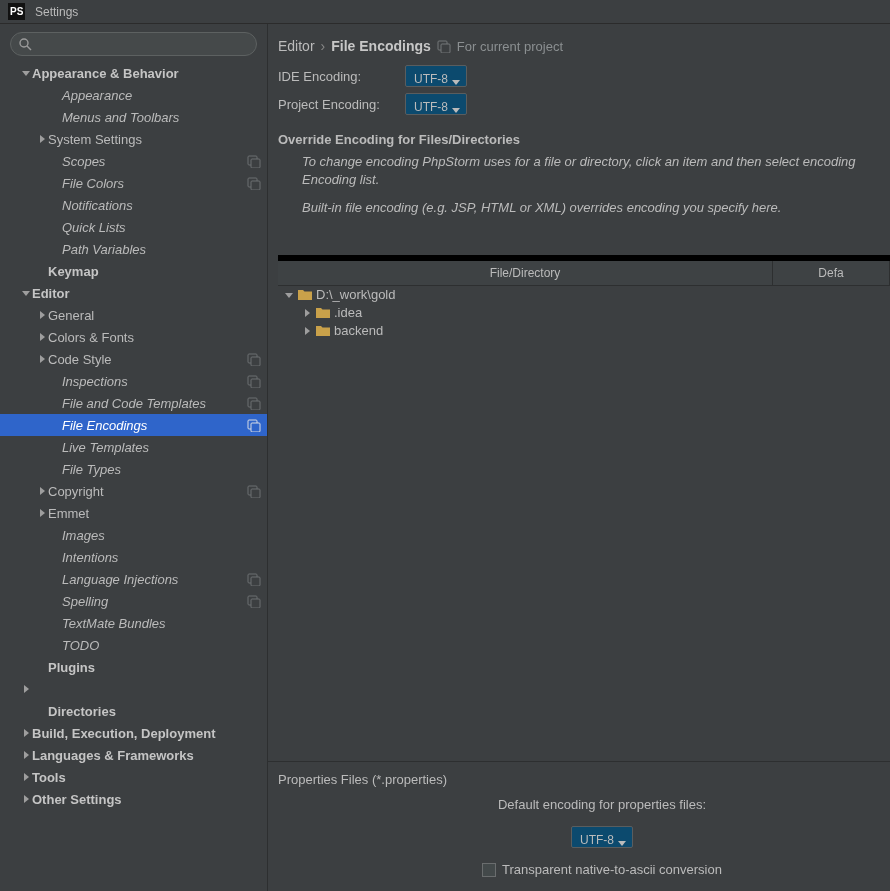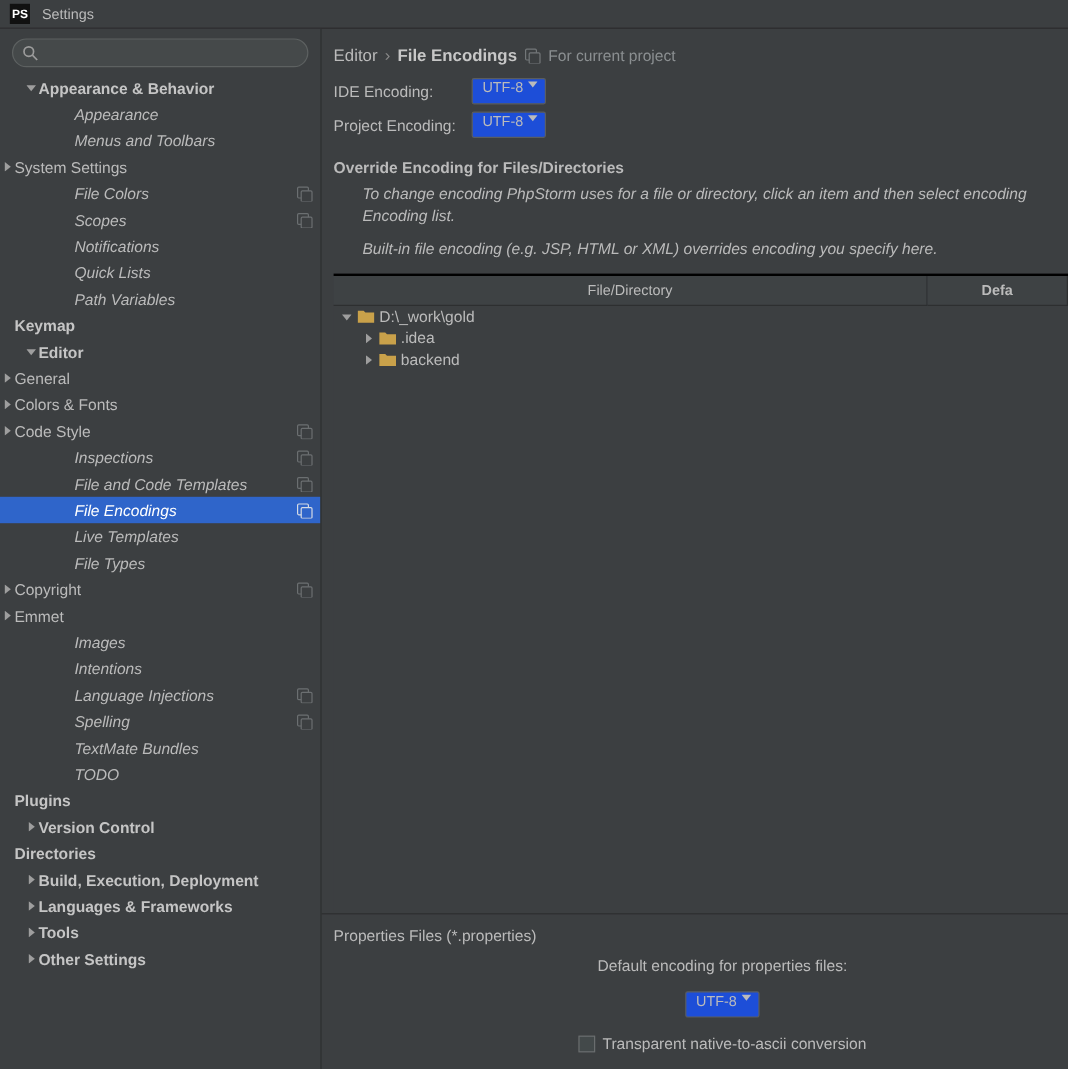--- a/index.html
+++ b/index.html
@@ -21,45 +21,45 @@
   .tree { flex: 1; overflow: auto; font-size: 13px; color: #bbbbbb; padding-bottom: 10px; }
   .node { display: flex; align-items: center; height: 22px; padding-right: 6px; cursor: default; white-space: nowrap; }
   .node .tw { width: 12px; display: flex; align-items: center; justify-content: center; }
   .node .tw svg { width: 8px; height: 8px; }
   .node.bold { font-weight: bold; color: #c5c5c5; }
   .node.selected { background: #2f65ca; color: #fff; }
   .node .lbl { flex: 1; }
   .node .badge { width: 14px; height: 14px; display: flex; align-items: center; justify-content: center; opacity: .6; }
   .node.selected .badge { opacity: .9; }
   .pad0 { padding-left: 20px; }
-  .pad1 { }
+  .pad1 { padding-left: 36px; }
   .pad2 { padding-left: 50px; font-style: italic; }
 
   
   .content { flex: 1; display: flex; flex-direction: column; min-width: 0; }
   .crumb-row { padding: 14px 10px 8px; display: flex; align-items: center; font-size: 14px; gap: 6px; color: #bbbbbb; }
   .crumb-row .sep { color: #888; }
   .crumb-row .leaf { font-weight: bold; color: #c7c7c7; }
   .crumb-row .scope-icon { width: 14px; height: 14px; display: flex; align-items: center; justify-content: center; opacity: .7; }
   .crumb-row .scope-text { color: #8b8f91; font-size: 13px; }
 
-  .form-row { display: flex; align-items: center; padding: 3px 10px; font-size: 13px; color: #bbbbbb; gap: 0; }
+  .form-row { display: flex; align-items: center; padding: 3px 10px; font-size: 13px; color: #bbbbbb; gap: 12px; }
   .form-row .lbl { width: 115px; }
-  .dropdown { display: inline-flex; align-items: flex-start; height: 22px; border: 1px solid #5a5d5e; background: #1d4ed8; color: #bbb; font-size: 12px; padding: 0 6px 0 8px; gap: 4px; border-radius: 2px; }
+  .dropdown { display: inline-flex; align-items: flex-end; height: 22px; border: 1px solid #5a5d5e; background: #0c4a6e; color: #bbb; font-size: 12px; padding: 0 6px 0 8px; gap: 4px; border-radius: 2px; }
   .dropdown svg { width: 8px; height: 8px; }
 
   .section-title { padding: 14px 10px 6px; color: #bbbbbb; font-size: 13px; font-weight: bold; }
   .help { padding: 0 10px 8px 34px; font-size: 13px; color: #bbbbbb; }
   .help p { margin-bottom: 10px; line-height: 1.4; font-style: italic; }
 
   .table { margin: 2px 0 0 10px; flex: 1; display: flex; flex-direction: column; min-height: 0; }
-  .thead { display: flex; background: #3c3f41; border-top: 2px solid #000000; }
+  .thead { display: flex; background: #3c3f41; border-top: 6px solid #000000; margin-top: 27px; }
   .th { font-size: 12px; color: #bbbbbb; padding: 5px 8px; border-right: 1px solid #2d2f30; border-bottom: 1px solid #2d2f30; text-align: center; background: #3e4244; }
   .th.c1 { flex: 0 0 495px; }
-  .th.c2 { flex: 1; font-weight: bold; }
+  .th.c2 { flex: 1; }
   .tbody { flex: 1; background: #3c3f41; overflow: auto; font-size: 13px; color: #bbbbbb; }
   .trow { display: flex; align-items: center; height: 18px; }
   .tcell { display: flex; align-items: center; gap: 4px; }
   .tcell .tw { width: 10px; display: flex; align-items: center; justify-content: center; }
   .tcell .fold { width: 14px; height: 14px; display: flex; align-items: center; justify-content: center; }
   .tcell .fold svg { width: 14px; height: 12px; }
   .in0 { padding-left: 6px; }
   .in1 { padding-left: 24px; }
 
   .footer { border-top: 1px solid #2d2f30; padding: 10px 10px 14px; font-size: 13px; color: #bbbbbb; }
@@ -117,31 +117,31 @@
           <div class="node pad1">
             <span class="tw">
               <svg viewBox="0 0 8 8">
                 <polygon points="2,0 7,4 2,8" fill="#9e9e9e"></polygon>
               </svg>
             </span>
             <span class="lbl">System Settings</span>
           </div>
           <div class="node pad2">
             <span class="tw"></span>
+            <span class="lbl">Scopes</span>
+            <span class="badge">
+              <svg viewBox="0 0 14 14">
+                <rect x="1" y="2" width="9" height="9" rx="1" fill="none" stroke="#8b8f91"></rect>
+                <rect x="4" y="5" width="9" height="9" rx="1" fill="#3c3f41" stroke="#8b8f91"></rect>
+              </svg>
+            </span>
+          </div>
+          <div class="node pad2">
+            <span class="tw"></span>
             <span class="lbl">File Colors</span>
-            <span class="badge">
-              <svg viewBox="0 0 14 14">
-                <rect x="1" y="2" width="9" height="9" rx="1" fill="none" stroke="#8b8f91"></rect>
-                <rect x="4" y="5" width="9" height="9" rx="1" fill="#3c3f41" stroke="#8b8f91"></rect>
-              </svg>
-            </span>
-          </div>
-          <div class="node pad2">
-            <span class="tw"></span>
-            <span class="lbl">Scopes</span>
             <span class="badge">
               <svg viewBox="0 0 14 14">
                 <rect x="1" y="2" width="9" height="9" rx="1" fill="none" stroke="#8b8f91"></rect>
                 <rect x="4" y="5" width="9" height="9" rx="1" fill="#3c3f41" stroke="#8b8f91"></rect>
               </svg>
             </span>
           </div>
           <div class="node pad2">
             <span class="tw"></span>
             <span class="lbl">Notifications</span>
@@ -295,21 +295,20 @@
           <div class="node pad1 bold">
             <span class="tw"></span>
             <span class="lbl">Plugins</span>
           </div>
           <div class="node pad0 bold">
             <span class="tw">
               <svg viewBox="0 0 8 8">
                 <polygon points="2,0 7,4 2,8" fill="#9e9e9e"></polygon>
               </svg>
             </span>
-            <span class="lbl">Version Control</span>
           </div>
           <div class="node pad1 bold">
             <span class="tw"></span>
             <span class="lbl">Directories</span>
           </div>
           <div class="node pad0 bold">
             <span class="tw">
               <svg viewBox="0 0 8 8">
                 <polygon points="2,0 7,4 2,8" fill="#9e9e9e"></polygon>
               </svg>

